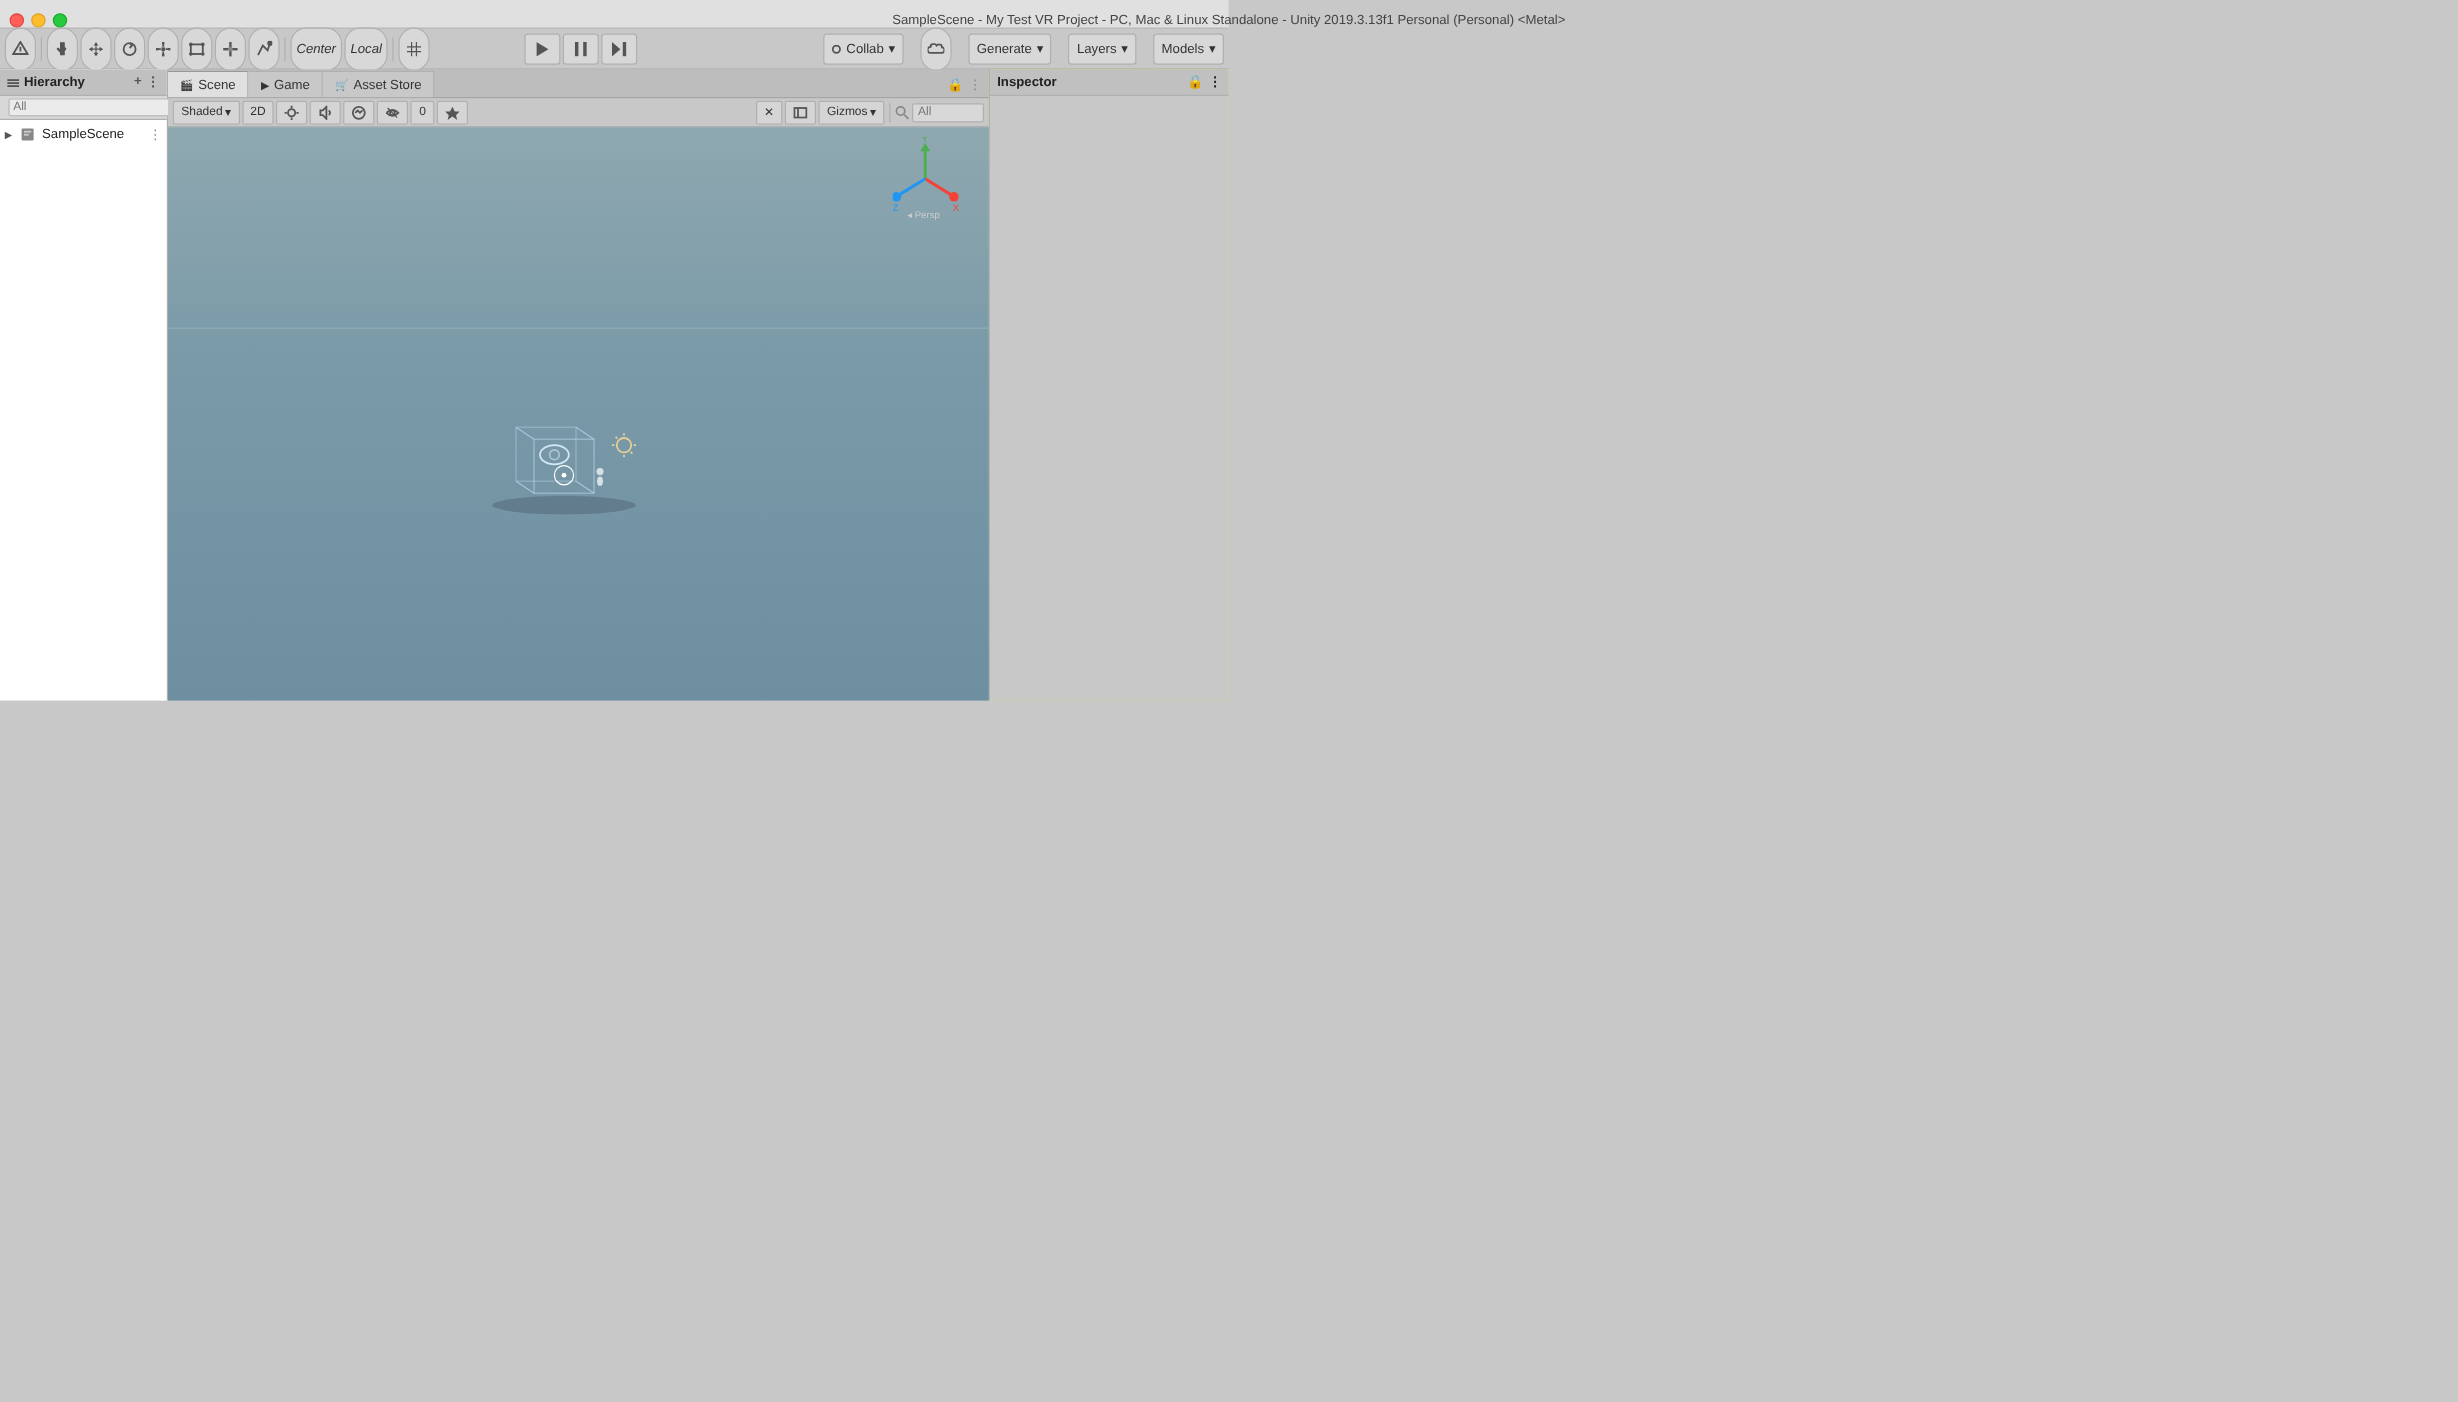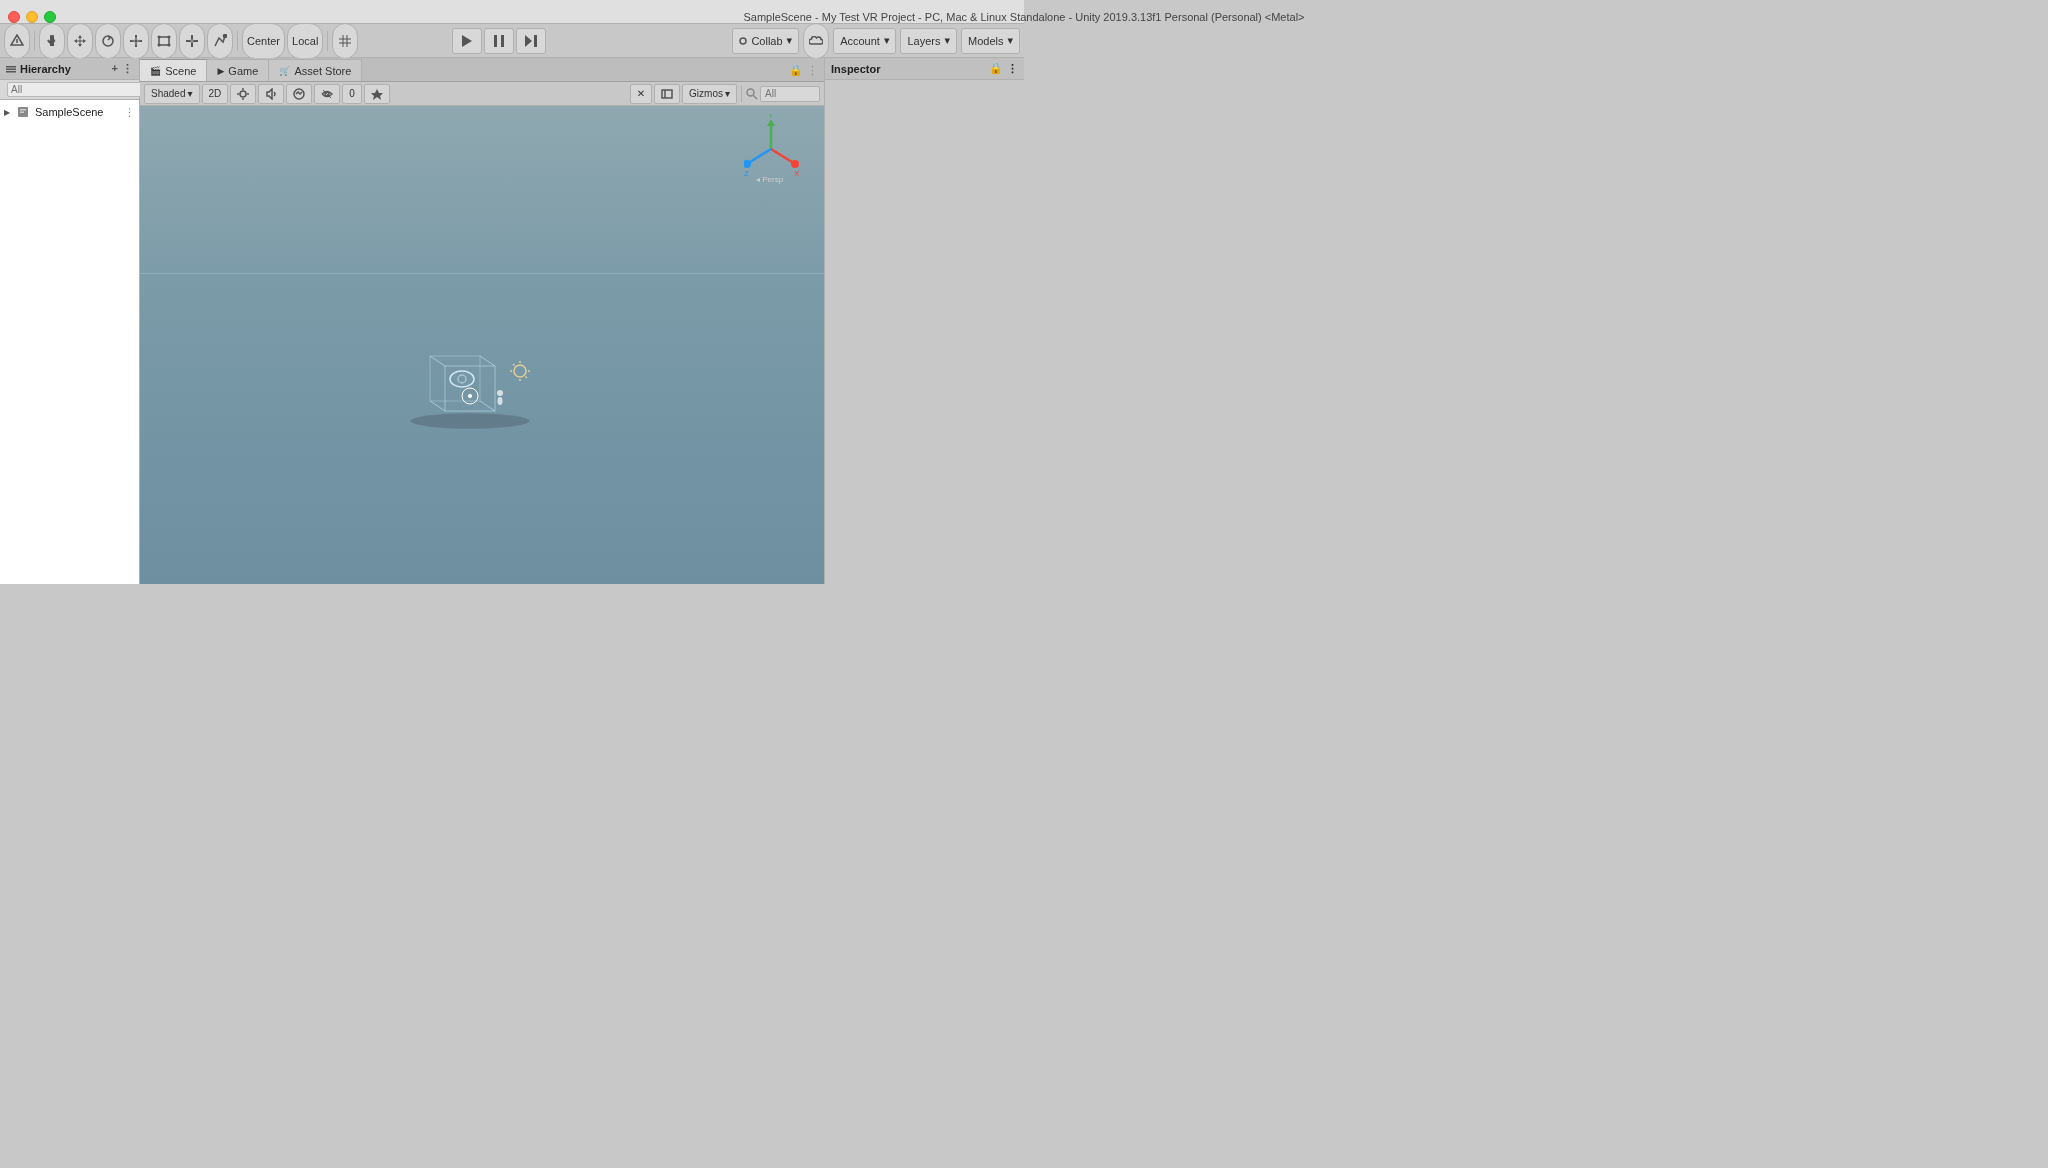--- a/index.html
+++ b/index.html
@@ -62,20 +62,21 @@
       border: 1px solid #b0b0b0;
       border-radius: 13px;
       display: flex;
       align-items: center;
       justify-content: center;
       cursor: pointer;
       padding: 0 4px;
       font-size: 11px;
       color: #333;
       gap: 3px;
+      font-style: italic;
     }
     .toolbar-sep {
       width: 1px;
       height: 20px;
       background: #b0b0b0;
       margin: 0 2px;
     }
     .toolbar-group {
       display: flex;
       gap: 2px;
@@ -91,21 +92,21 @@
       background: #d8d8d8;
       border: 1px solid #b0b0b0;
       border-radius: 3px;
       display: flex; align-items: center; justify-content: center;
       cursor: pointer;
       color: #555;
     }
     .toolbar-right {
       display: flex;
       align-items: center;
-      gap: 4px;
+      gap: 14px;
       margin-left: auto;
     }
     .toolbar-dropdown {
       height: 26px;
       background: #d8d8d8;
       border: 1px solid #b0b0b0;
       border-radius: 3px;
       display: flex; align-items: center;
       padding: 0 6px;
       cursor: pointer;
@@ -566,21 +567,21 @@
         </svg>
       <span>Collab</span>
       <span>▾</span>
     </div>
     <div class="toolbar-btn">
       <svg width="14" height="10" viewBox="0 0 14 10" fill="none" stroke="#555" stroke-width="1.5">
         <path d="M2,8 C1,8 0,7 0,5.5 C0,4 1,3 2.5,3 C2.5,1.5 3.5,0.5 5,0.5 C6,0.5 7,1 7.5,2 C8,1.5 8.5,1 9.5,1 C11,1 12,2 12,3.5 C13,3.5 14,4.5 14,5.5 C14,7 13,8 12,8 Z"></path>
       </svg>
     </div>
     <div class="toolbar-dropdown">
-      <span>Account</span>
+      <span>Generate</span>
       <span>▾</span>
     </div>
     <div class="toolbar-dropdown">
       <span>Layers</span>
       <span>▾</span>
     </div>
     <div class="toolbar-dropdown">
       <span>Models</span>
       <span>▾</span>
     </div>

